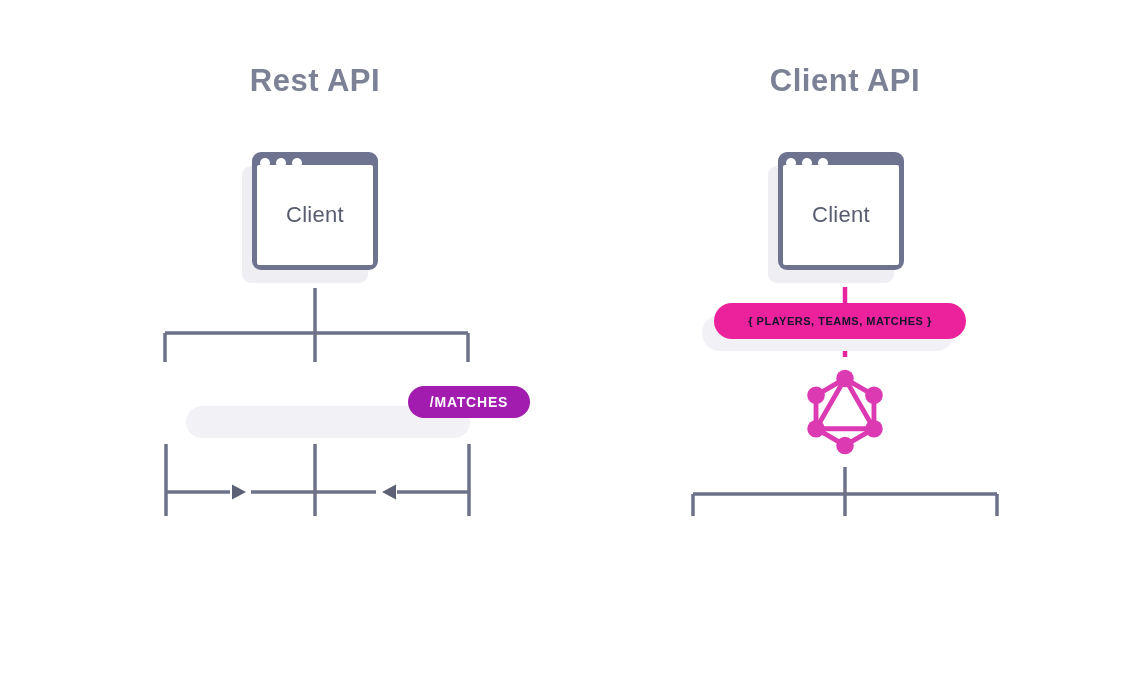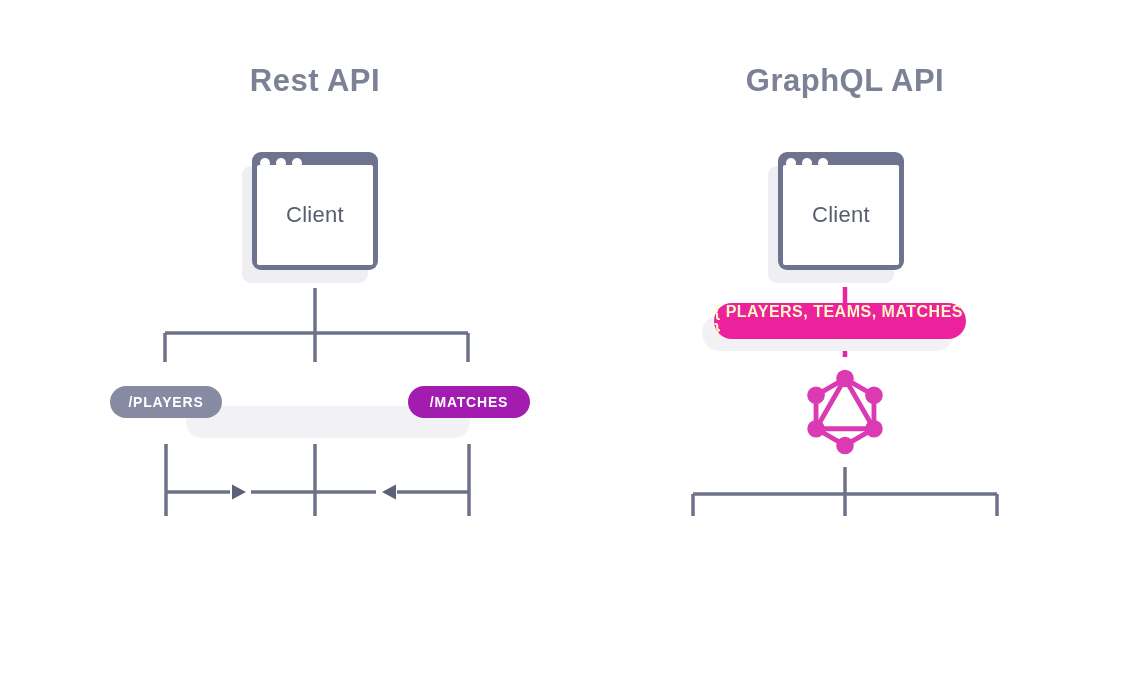--- a/index.html
+++ b/index.html
@@ -59,39 +59,39 @@
 
   
   .query-pill-shadow{
     position:absolute;left:702px;top:315px;width:252px;height:36px;
     border-radius:18px;background:var(--shadowSoft);
   }
   .query-pill{
     position:absolute;left:714px;top:303px;width:252px;height:36px;
     border-radius:18px;background:var(--pink);
     display:flex;align-items:center;justify-content:center;
-    color:#fef9c3;font-size:16px;font-weight:700;letter-spacing:.5px;
+    color:#0f172a;font-size:11px;font-weight:700;letter-spacing:.5px;
   }
 
   
   #graphql-logo{position:absolute;left:801px;top:368px;}
   #graphql-logo .edge{stroke:var(--logoPink);stroke-width:5.5;fill:none;}
   #graphql-logo .node{fill:var(--logoPink);}
 
   
   .db{position:absolute;width:62px;height:80px;}
   .db path,.db ellipse{stroke:var(--db);stroke-width:6;fill:none;stroke-linecap:round;}
 </style>
 </head>
 <body>
 
 <div id="canvas">
 
   <div id="rest-title" class="col-title">Rest API</div>
-  <div id="graphql-title" class="col-title">GraphQL API</div>
+  <div id="graphql-title" class="col-title">Client API</div>
 
   <div class="window-shadow" style="left:242px;top:166px;"></div>
   <div class="window-shadow" style="left:768px;top:166px;"></div>
 
   <svg id="connectors" width="1138" height="685">
 
     <g>
       <path class="line" d="M315 288 V333"></path>
       <path class="line" d="M165 333 H468"></path>
       <path class="line" d="M165 333 V362"></path>
@@ -141,21 +141,20 @@
   <div class="window" style="left:778px;top:152px;">
     <span class="window-dots">
         <i></i>
         <i></i>
         <i></i>
       </span>
     <div class="window-body">Client</div>
   </div>
 
   <div class="pills-shadow"></div>
-  <div id="pill-players" class="pill" style="background: rgb(134, 139, 163);">/PLAYERS</div>
   <div id="pill-matches" class="pill" style="background: #a21caf;">/MATCHES</div>
 
   <div class="query-pill-shadow"></div>
   <div class="query-pill">{ PLAYERS, TEAMS, MATCHES }</div>
 
   <svg id="graphql-logo" width="88" height="88" viewBox="0 0 100 100">
     <g class="edges">
       <path class="edge" d="M50 12 L82.9 31 L82.9 69 L50 88 L17.1 69 L17.1 31 Z"></path>
       <path class="edge" d="M50 12 L17.1 69 H82.9 Z"></path>
     </g>

